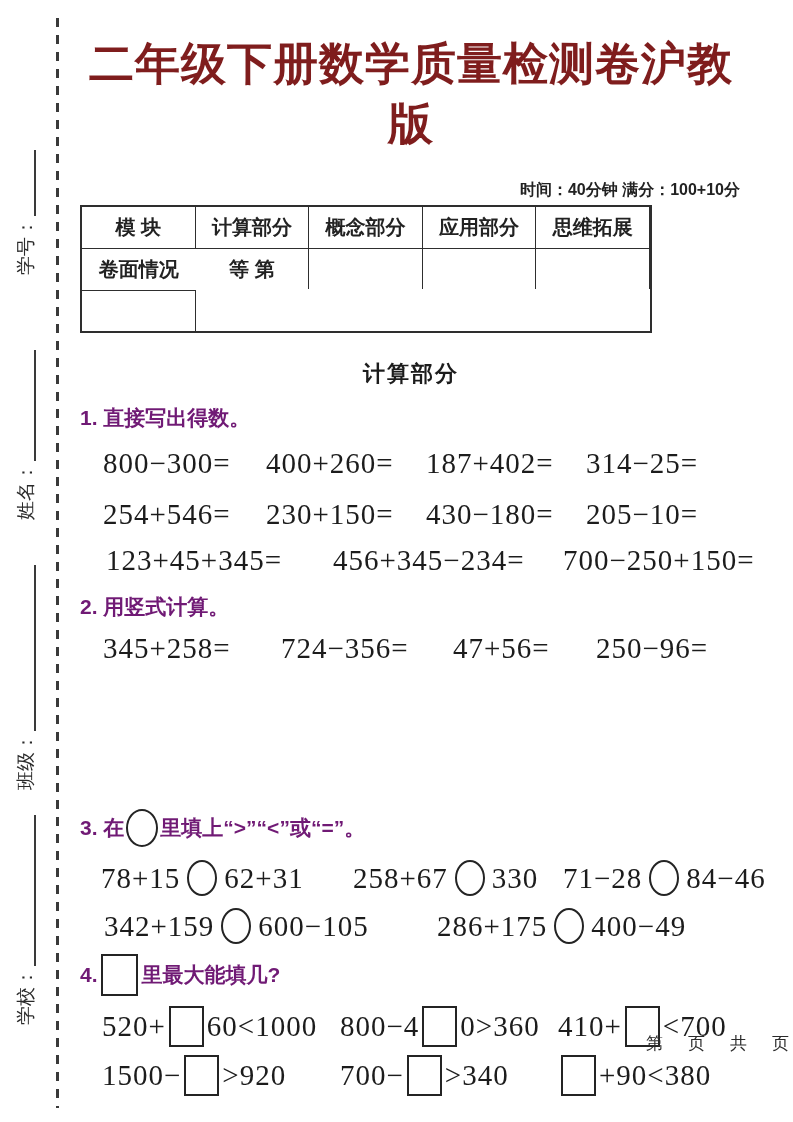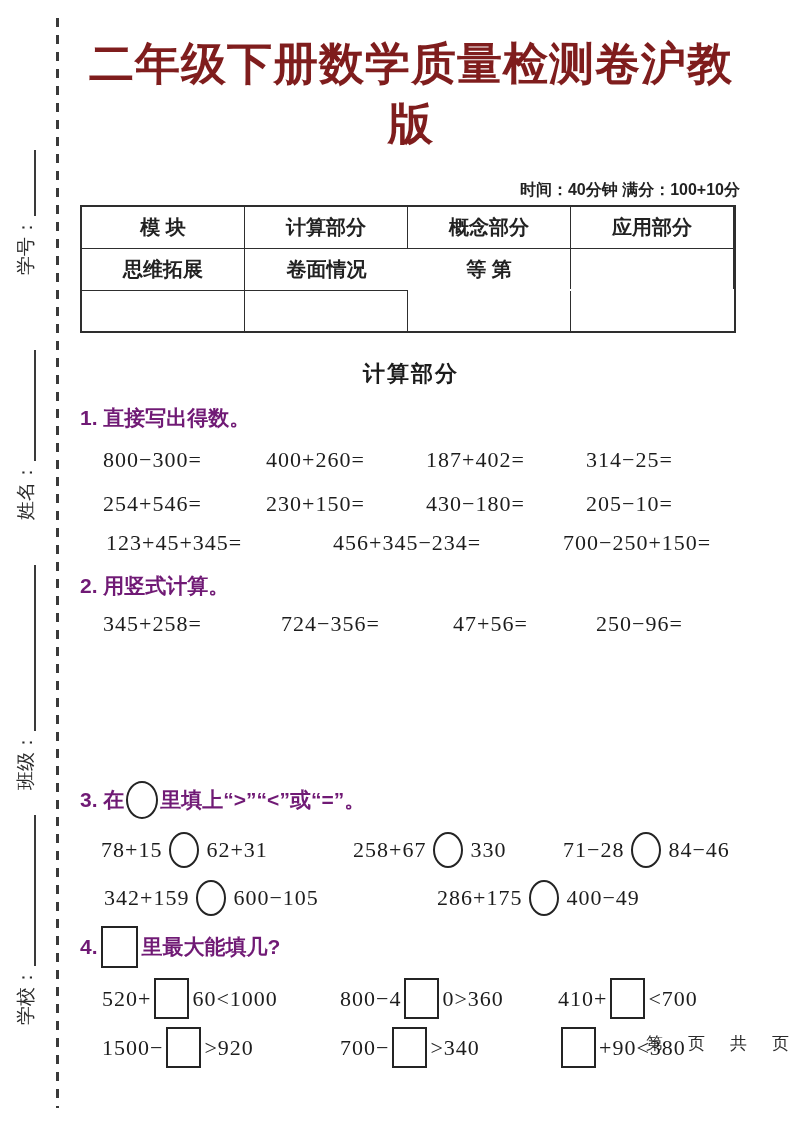--- a/index.html
+++ b/index.html
@@ -76,24 +76,24 @@
     text-align: right;
     font-size: 16px;
     font-weight: 600;
     padding-right: 2px;
     color: #222;
   }
 
   
   .score-table {
     margin-top: 4px;
-    width: 656px;
+    width: 572px;
     border: 2px solid #2e2e2e;
     display: grid;
-    grid-template-columns: repeat(4, 1fr);
+    grid-template-columns: repeat(5, 1fr);
   }
   .score-table .cell {
     border-right: 1.5px solid #2e2e2e;
     border-bottom: 1.5px solid #2e2e2e;
     height: 42px;
     display: flex;
     align-items: center;
     justify-content: center;
     font-size: 20px;
     font-weight: 700;
@@ -117,21 +117,21 @@
     display: flex;
     align-items: center;
   }
   .q1-label { margin-top: 15px; }
   .q2-label { margin-top: 16px; }
   .q3-label { margin-top: 0; }
   .q4-label { margin-top: 10px; }
 
   .math {
     font-family: "Liberation Serif", "DejaVu Serif", serif;
-    font-size: 22px;
+    font-size: 29px;
     letter-spacing: 1px;
     color: #1c1c1c;
   }
   .row {
     display: grid;
     justify-items: start;
     align-items: center;
   }
   .row .item { display: flex; align-items: center; white-space: nowrap; }
 

